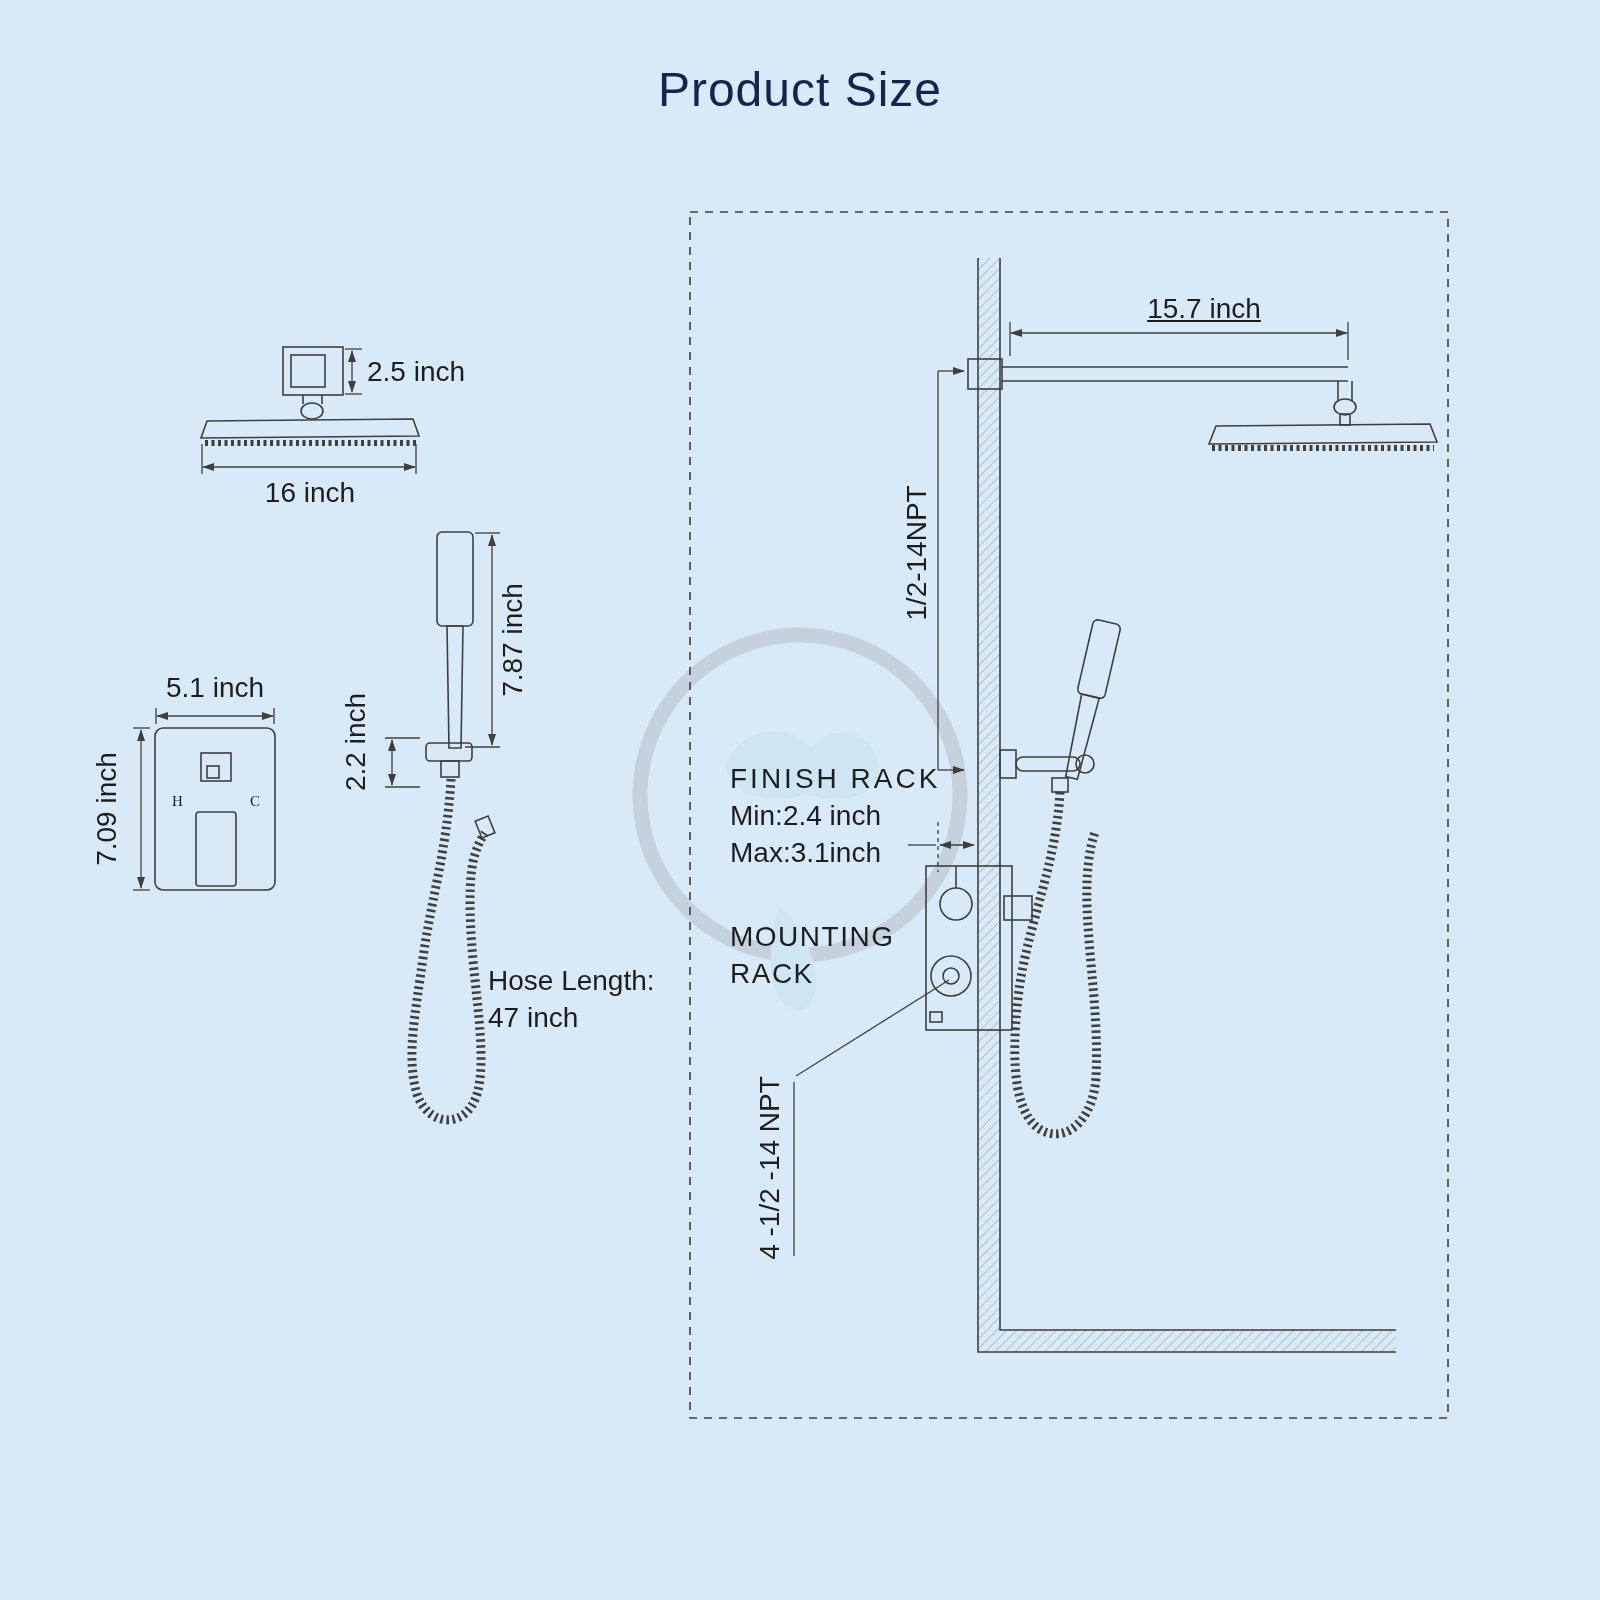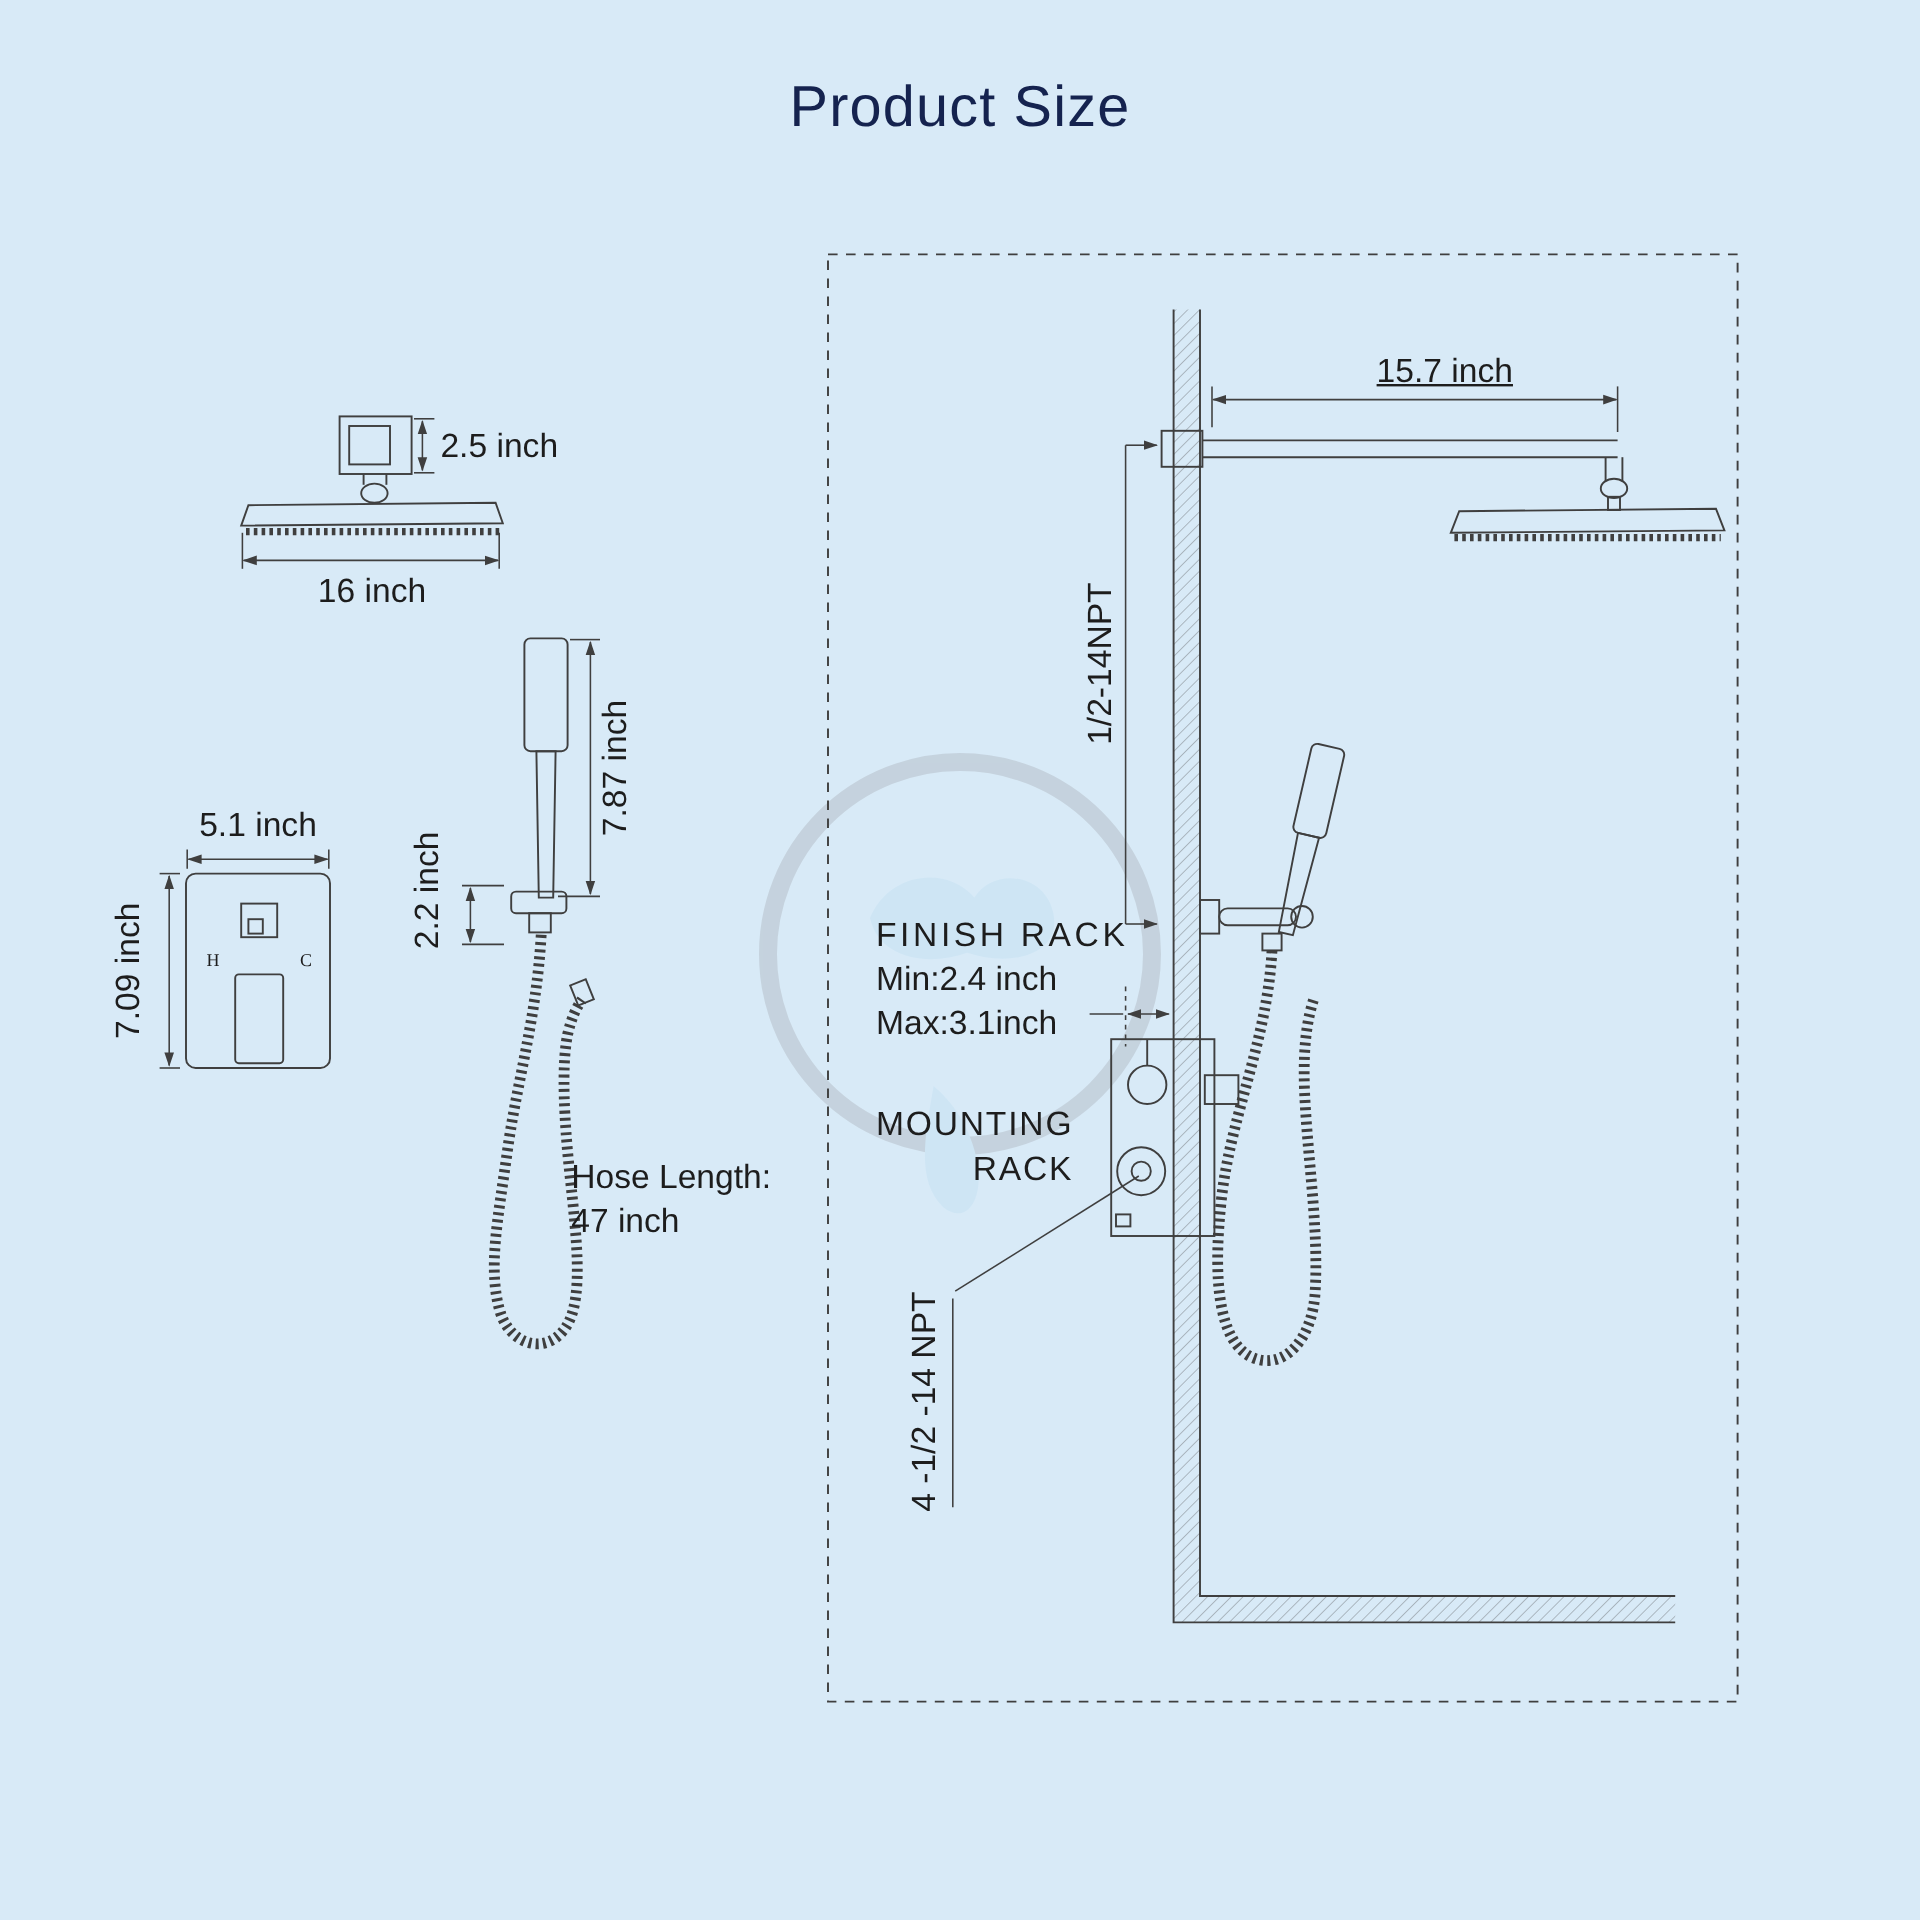--- a/index.html
+++ b/index.html
@@ -9,21 +9,21 @@
   .art { position:absolute; left:0; top:0; }
 
   .title { position:absolute; top:62px; left:0; width:100%; text-align:center;
            font-size:48px; font-weight:400; color:var(--title,#15234f); letter-spacing:1px; }
 
   .label { position:absolute; color:var(--label,#1d1d1d); font-size:28px; white-space:nowrap; }
   .center { text-align:center; }
   .rot { transform: translate(-50%,-50%) rotate(-90deg); }
   .block { line-height:37px; }
   .spread { letter-spacing:3px; }
-  .spread2 { letter-spacing:1.5px;text-align:right; }
+  .spread2 { letter-spacing:1.5px; }
   .tiny { font-size:15px; font-family:"Liberation Serif", serif; }
 
   
   .ln   { stroke: var(--line,#3f3f3f); stroke-width:1.6; fill:none; }
   .dim  { stroke: var(--line,#3f3f3f); stroke-width:1.3; fill:none; }
   .dash { stroke-dasharray:8 7; stroke-width:1.6; }
   .dash2{ stroke-dasharray:4 4; }
   .teeth{ stroke: var(--line,#3f3f3f); stroke-width:6; stroke-dasharray:3 3.5; fill:none; }
   .hose { stroke: var(--line,#3f3f3f); stroke-width:9; stroke-dasharray:2.5 3.5; fill:none; }
   .ah   { fill: var(--line,#3f3f3f); }
@@ -173,21 +173,21 @@
   <div class="label" style="left:367px; top:356px;">2.5 inch</div>
   <div class="label center" style="left:210px; top:477px; width:200px;">16 inch</div>
 
   <div class="label center" style="left:152px; top:672px; width:126px;">5.1 inch</div>
   <div class="label rot" style="left:107px; top:809px;">7.09 inch</div>
   <div class="label tiny" style="left:172px; top:793px;">H</div>
   <div class="label tiny" style="left:250px; top:793px;">C</div>
 
   <div class="label rot" style="left:513px; top:640px;">7.87 inch</div>
   <div class="label rot" style="left:356px; top:742px;">2.2 inch</div>
-  <div class="label block" style="left:476px; top:962px;">
+  <div class="label block" style="left:488px; top:962px;">
     <div>Hose Length:</div>
     <div>47 inch</div>
   </div>
 
   <div class="label center" style="left:1104px; top:293px; width:200px;text-decoration:underline;">15.7 inch</div>
   <div class="label rot" style="left:917px; top:553px;">1/2-14NPT</div>
 
   <div class="label block" style="left:730px; top:760px;">
     <div class="spread">FINISH RACK</div>
     <div>Min:2.4 inch</div>

